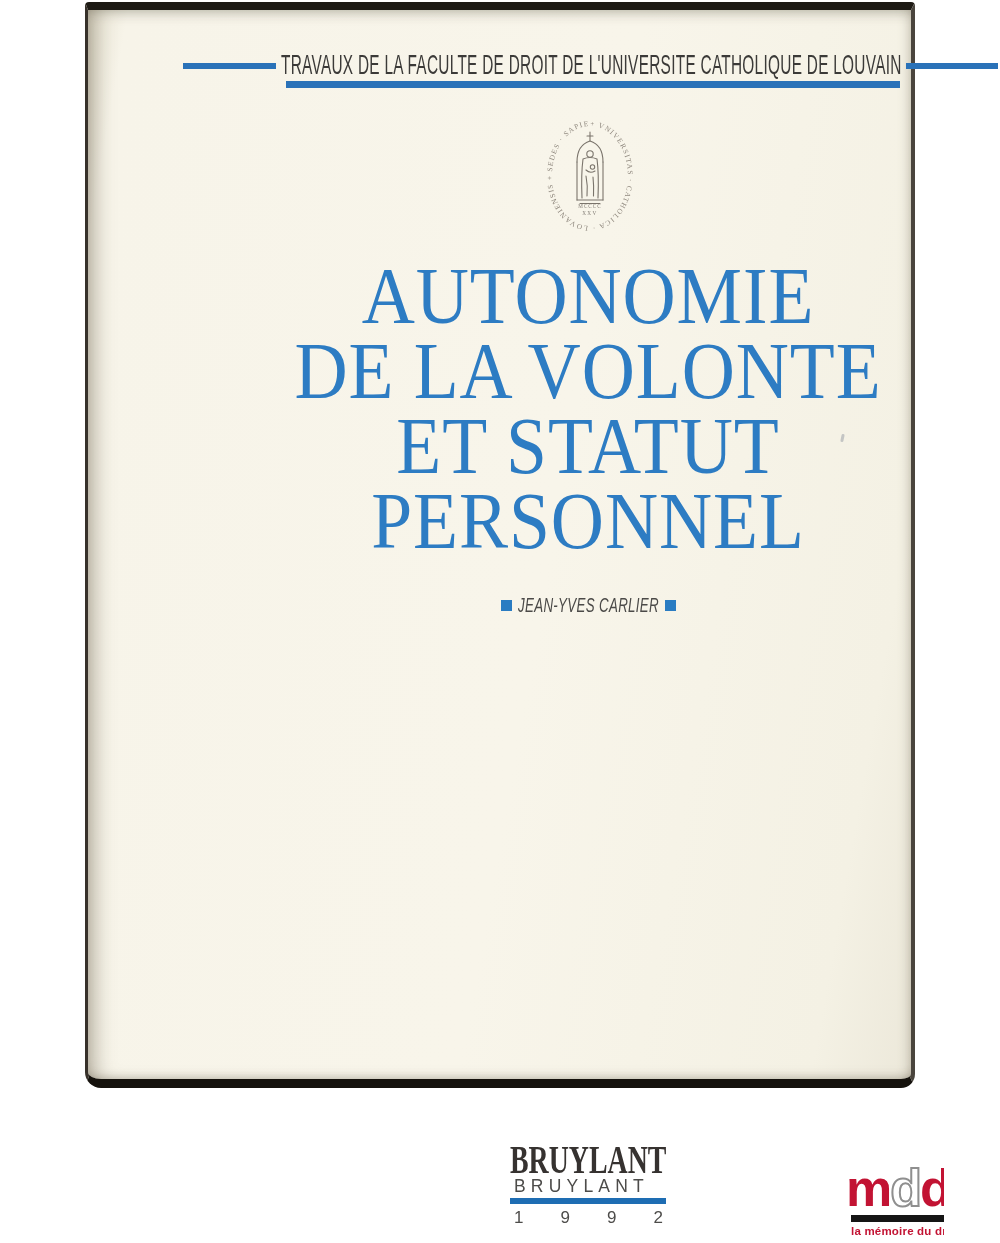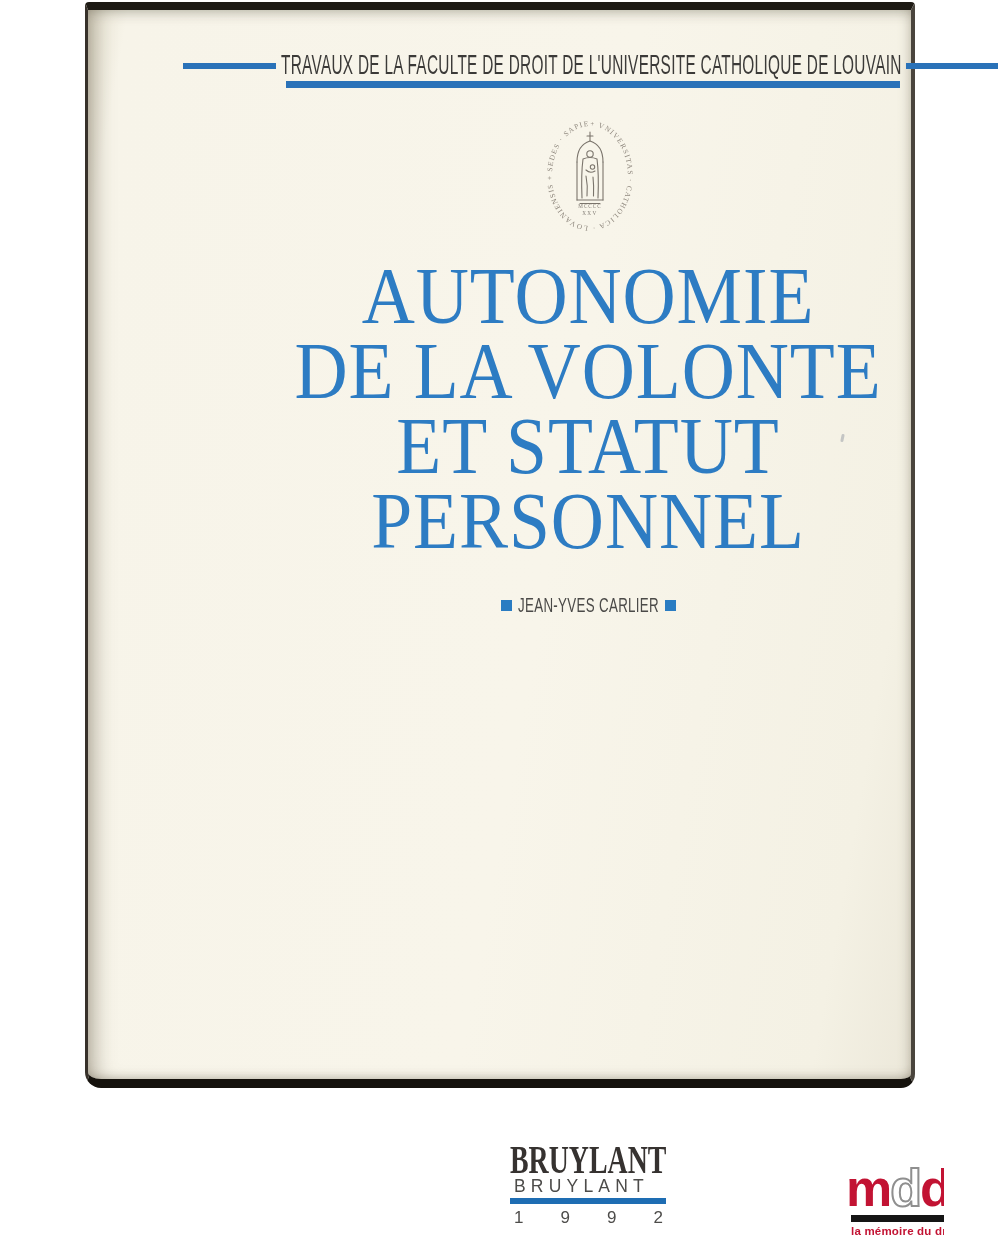--- a/index.html
+++ b/index.html
@@ -47,21 +47,21 @@
   }
   
   #speck{position:absolute;left:753px;top:424px;width:3px;height:8px;
     background:#9aa0a8;opacity:.55;border-radius:2px;transform:rotate(12deg);}
   
   #author-row{
     position:absolute;left:85px;top:586px;width:830px;height:18px;
     display:flex;justify-content:center;align-items:center;gap:6px;
   }
   .author-square{width:11px;height:11px;flex:0 0 auto;}
-  #author-name-box{width:141px;height:18px;overflow:visible;flex:0 0 auto;}
+  #author-name-box{width:141px;height:18px;overflow:visible;flex:0 0 auto;font-style:italic;}
   #author-name-box .inner{
     display:inline-block;white-space:nowrap;
     font-size:20.5px;line-height:18px;letter-spacing:.5px;color:#4b4a48;
     transform:scaleX(.65);transform-origin:0 50%;
   }
   
   #publisher{position:absolute;left:422px;top:1132px;width:156px;}
   #publisher-name-box{height:34px;overflow:visible;text-align:center;}
   #publisher-name-box .inner{
     display:inline-block;white-space:nowrap;

